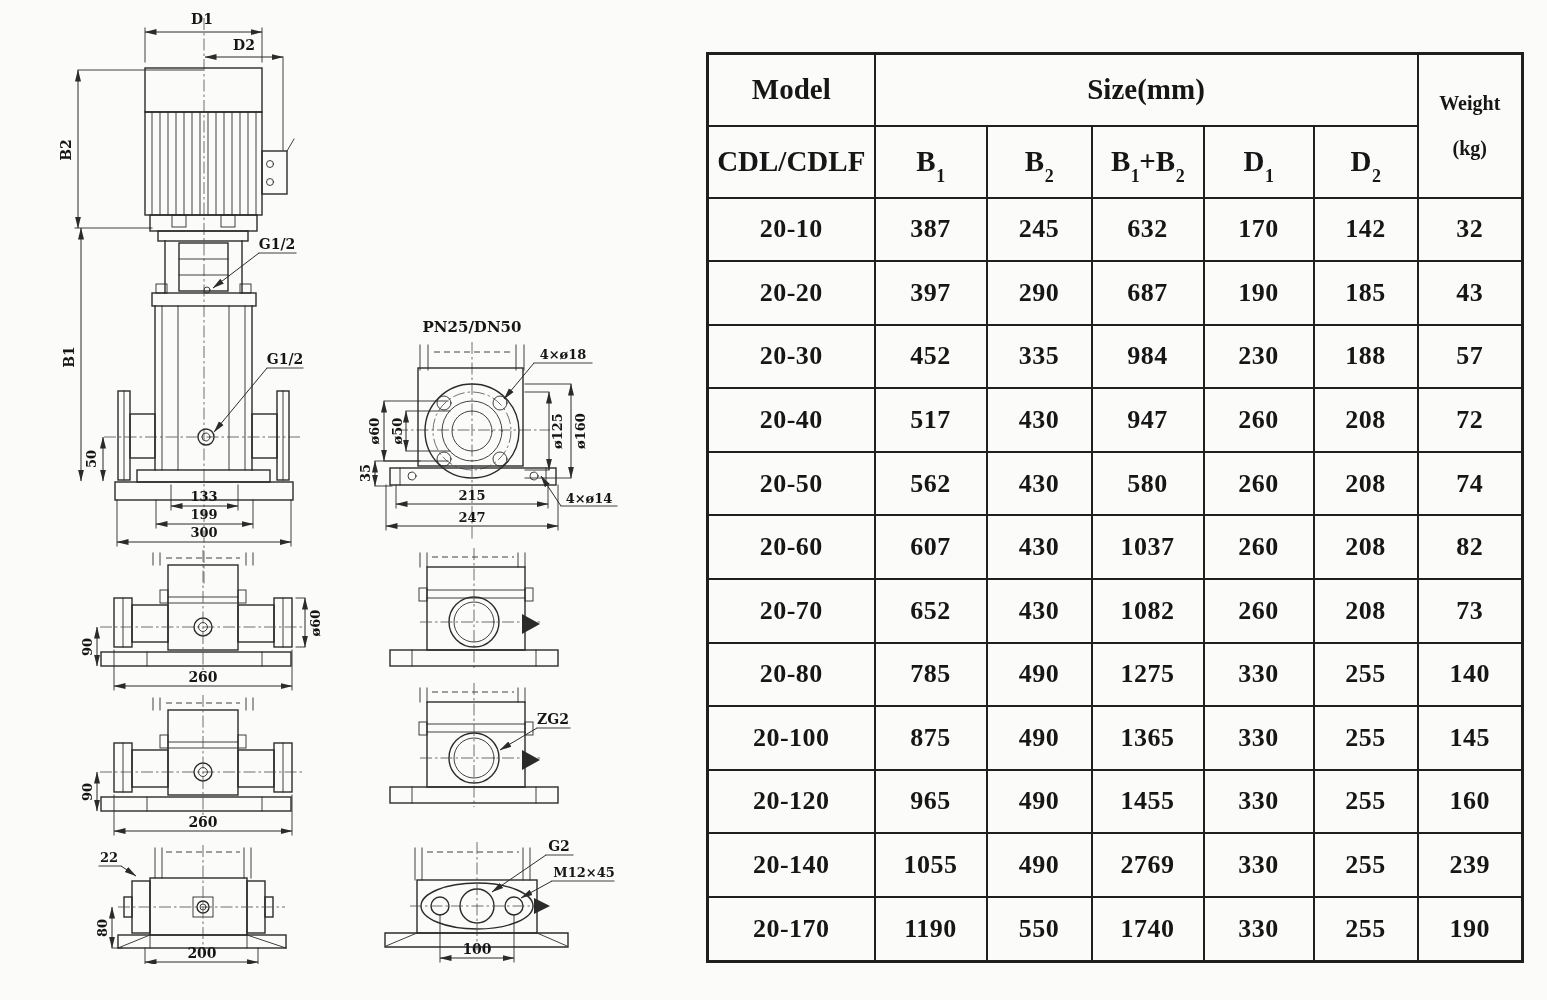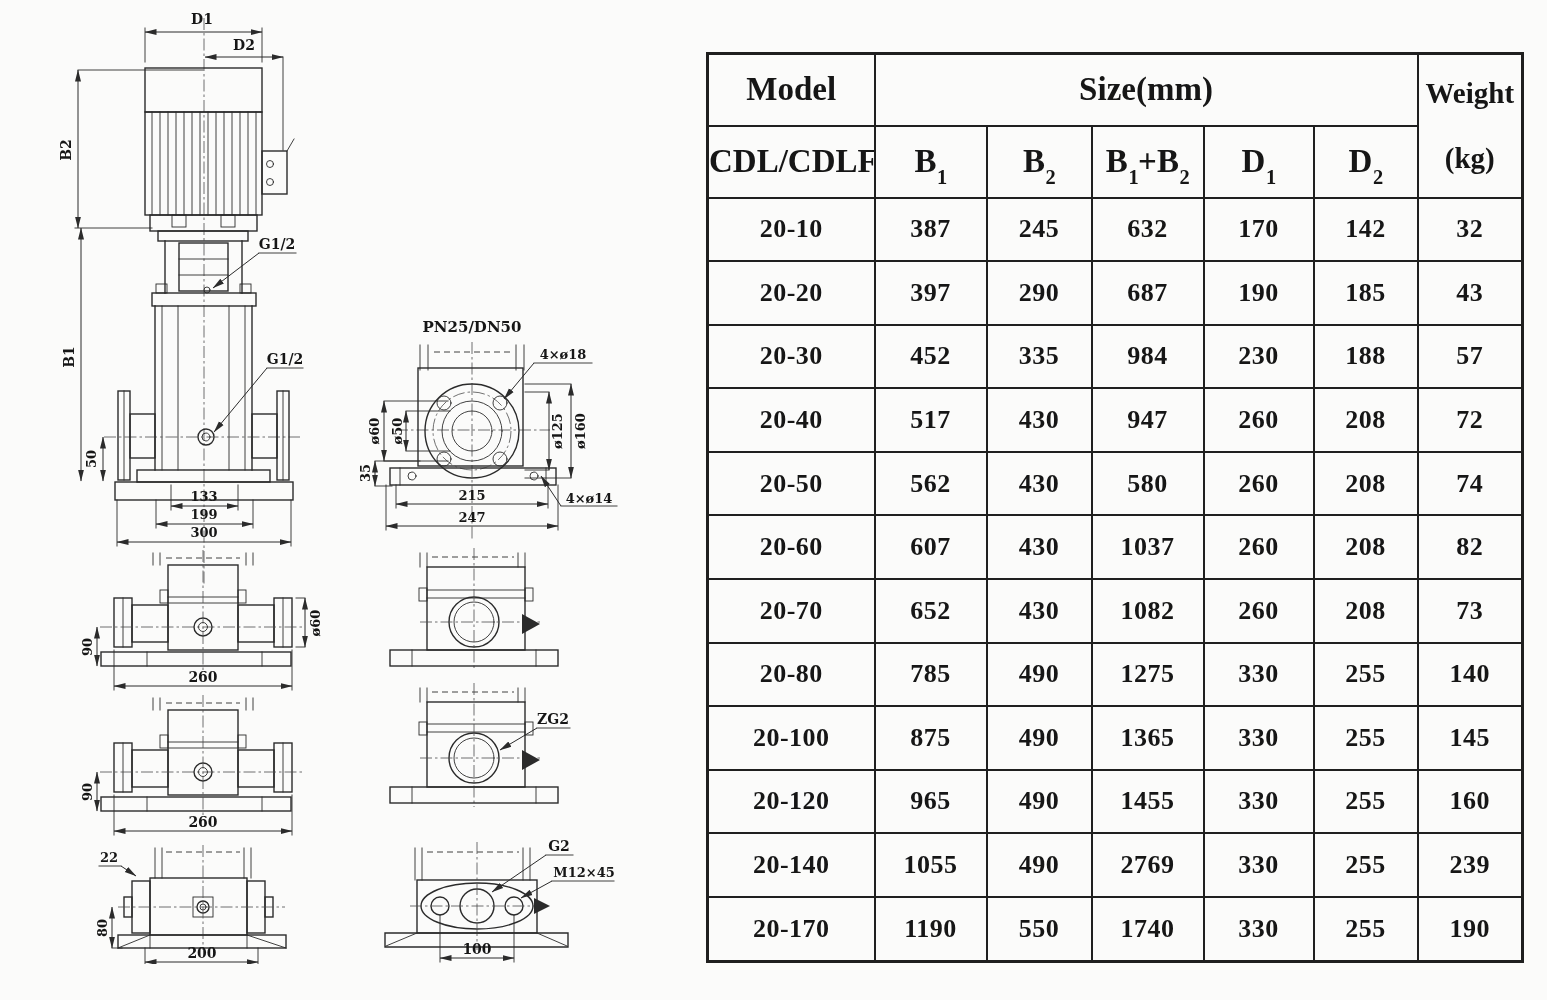--- a/index.html
+++ b/index.html
@@ -29,22 +29,22 @@
     position:absolute;left:706px;top:52px;width:815px;height:911px;
     border-collapse:collapse;table-layout:fixed;color:var(--text);
     border:3px solid var(--tborder);
   }
   .size-table th,.size-table td{
     border:2.4px solid var(--tborder);
     text-align:center;vertical-align:middle;
     font-weight:bold;padding:0;overflow:hidden;
   }
   .size-table thead tr{height:72px;}
-  .size-table thead th{font-size:33px;}
-  .size-table .weight-h{font-size:29px;line-height:2.25em;}
+  .size-table thead th{font-size:29px;}
+  .size-table .weight-h{font-size:20px;line-height:2.25em;}
   .size-table tbody td{font-size:26px;letter-spacing:0.5px;}
   .size-table sub{font-size:0.62em;line-height:0;position:relative;top:0.22em;left:0.03em;}
 </style>
 </head>
 <body>
 
 <div class="page">
 
   <svg class="drawing" width="700" height="1000" viewBox="0 0 700 1000">
     <defs>

